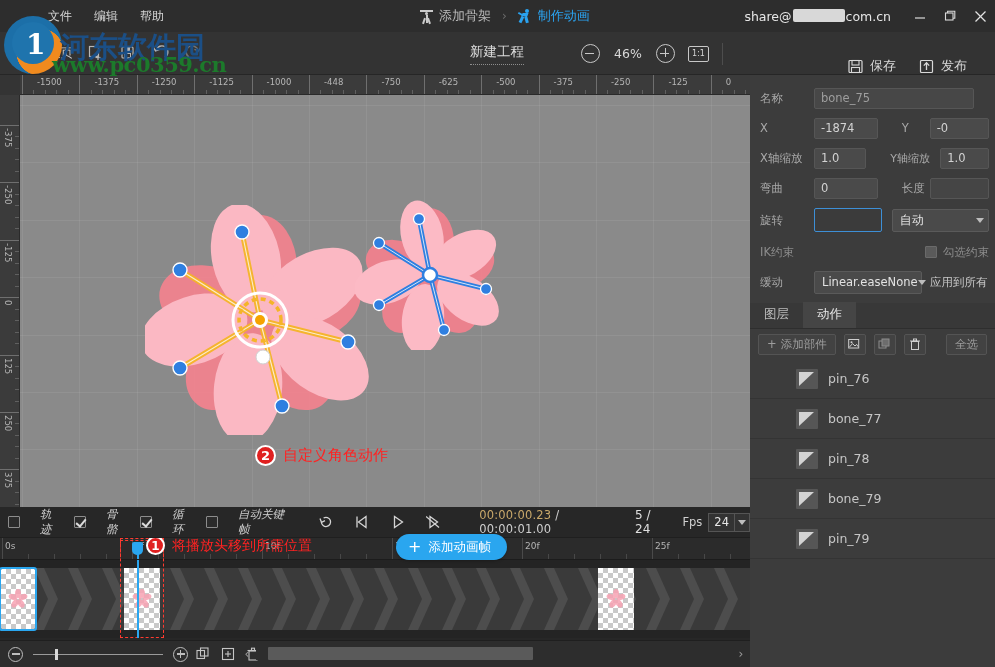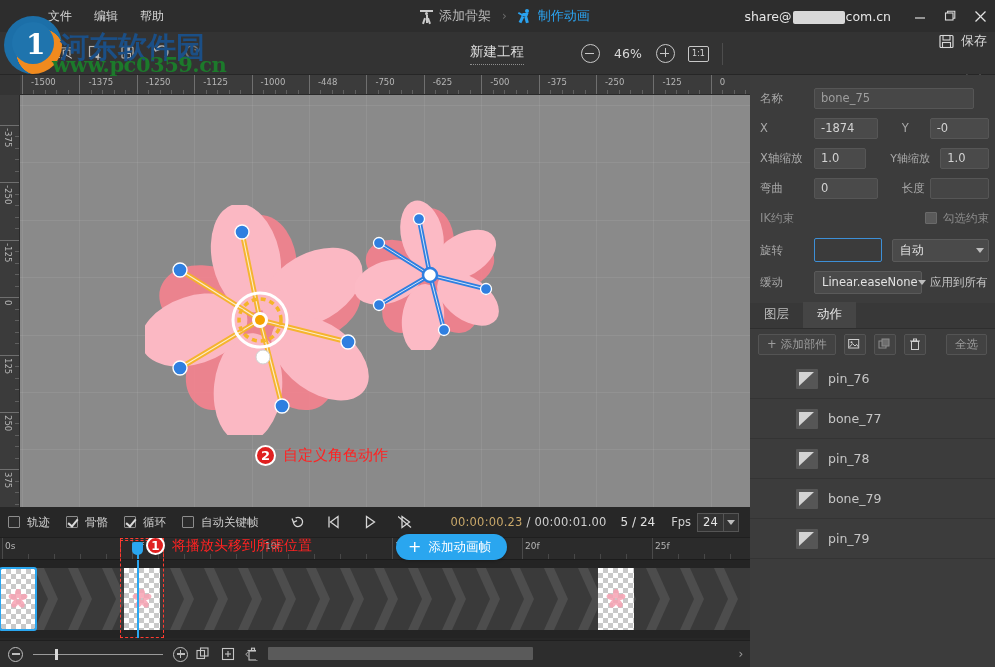--- a/index.html
+++ b/index.html
@@ -30,21 +30,21 @@
   .ic-person .lleg { position:absolute; top:9px; left:3px; width:2px; height:6px; background:#c9c9c9; transform:rotate(20deg); }
   .ic-person .rleg { position:absolute; top:9px; left:8px; width:2px; height:6px; background:#c9c9c9; transform:rotate(-20deg); }
   .ic-run { display:inline-block; width:14px; height:14px; position:relative; }
   .ic-run .h { position:absolute; top:0px; left:7px; width:4px; height:4px; border-radius:50%; background:#2aa3f0; }
   .ic-run .b { position:absolute; top:4px; left:4px; width:6px; height:3px; background:#2aa3f0; transform:skewX(-20deg); }
   .ic-run .l1 { position:absolute; top:7px; left:2px; width:3px; height:7px; background:#2aa3f0; transform:rotate(25deg); }
   .ic-run .l2 { position:absolute; top:7px; left:7px; width:3px; height:7px; background:#2aa3f0; transform:rotate(-15deg); }
   .ic-run .a1 { position:absolute; top:4px; left:0px; width:5px; height:2px; background:#2aa3f0; transform:rotate(30deg); }
 
   .tb-right { position:absolute; right: 0; top:0; height:32px; display:flex; align-items:center; gap: 0; }
-  .user-email { color:#e7e7e7; font-size:12.5px; display:flex; align-items:flex-end; margin-right: 14px;}
+  .user-email { color:#e7e7e7; font-size:12.5px; display:flex; align-items:flex-start; margin-right: 14px;}
   .email-mask { display:inline-block; width:52px; height:13px; background:#d8d8d8; border-radius:2px; margin: 0 1px; vertical-align:middle;}
   .wbtn { width:30px; height:32px; display:flex; align-items:center; justify-content:center; color:#d9d9d9; font-size:13px; }
 
   
   .toolbar {
     position: absolute; left:0; top:32px; width:995px; height:43px;
     background:#333333; display:flex; align-items:center;
     border-bottom:1px solid #262626;
   }
   .home-link { display:flex; align-items:center; gap:4px; margin-left:12px; color:#cfcfcf; font-size:12.5px; }
@@ -56,29 +56,29 @@
     position:absolute; left:470px; top:11px;
     color:#dcdcdc; font-size:13.5px; border-bottom:1px dotted #8d8d8d; padding-bottom:3px;
   }
   .zoom-group { position:absolute; right:272px; top:0; height:43px; display:flex; align-items:center; gap:13px; }
   .circ-btn { width:19px; height:19px; border:1.6px solid #c8c8c8; border-radius:50%; position:relative; }
   .circ-btn::before { content:""; position:absolute; left:3.2px; top:7.7px; width:9px; height:1.6px; background:#c8c8c8; }
   .circ-btn.plus::after { content:""; position:absolute; left:7.7px; top:3.2px; width:1.6px; height:9px; background:#c8c8c8; }
   .zoom-pct { color:#d9d9d9; font-size:12.5px; min-width:30px; text-align:center; }
   .btn11 { width:21px; height:16px; border:1.5px solid #c8c8c8; border-radius:2px; color:#d5d5d5; font-size:8px; display:flex; align-items:center; justify-content:center; letter-spacing:0; }
   .vdiv { width:1px; height:22px; background:#4d4d4d; }
-  .right-actions { position:absolute; right:8px; top:0; height:43px; display:flex; align-items:center; gap:22px;flex-direction:column; }
+  .right-actions { position:absolute; right:28px; top:0; height:43px; display:flex; align-items:flex-end; gap:22px; }
   .act { display:flex; align-items:center; gap:6px; color:#d8d8d8; font-size:13px; }
 
   
   .canvas-wrap { position:absolute; left:0; top:75px; width:750px; height:432px; background:#8a8a8a; }
   .ruler-h { position:absolute; left:0; top:0; width:750px; height:20px; background:#3b3b3b; border-bottom:1px solid #2a2a2a; overflow:hidden; }
   .ruler-v { position:absolute; left:0; top:20px; width:20px; height:412px; background:#3b3b3b; border-right:1px solid #2a2a2a; overflow:hidden; }
   .rh-tick { position:absolute; top:0; height:20px; border-left:1px solid #6f6f6f; }
-  .rh-lab { position:absolute; top:2px; font-size:8.5px; color:#b6b6b6; padding-left:9px; white-space:nowrap; }
+  .rh-lab { position:absolute; top:2px; font-size:8.5px; color:#b6b6b6; padding-left:15px; white-space:nowrap; }
   .rh-minor { position:absolute; bottom:0; width:1px; height:4px; background:#606060; }
   .rv-tick { position:absolute; left:0; width:20px; border-top:1px solid #6f6f6f; }
   .rv-lab { position:absolute; left:3px; font-size:8.5px; color:#b6b6b6;
             writing-mode: vertical-rl; text-orientation: mixed; white-space:nowrap; }
   .rv-minor { position:absolute; right:0; height:1px; width:4px; background:#606060; }
   .corner-box { position:absolute; left:0; top:0; width:20px; height:20px; background:#343434; z-index:4; }
 
   .stage { position:absolute; left:20px; top:20px; width:730px; height:412px; background:#8a8a8a; overflow:hidden; }
   .grid-line-v { position:absolute; top:0; bottom:0; width:1px; background:rgba(255,255,255,0.07); }
   .grid-line-h { position:absolute; left:0; right:0; height:1px; background:rgba(255,255,255,0.07); }
@@ -144,21 +144,21 @@
   .lg-name { color:#c9c9c9; font-size:12.5px; }
   .lrow { display:flex; align-items:center; height:40px; padding-left:46px; gap:10px; border-bottom:1px solid #343434; }
   .lrow-thumb { width:22px; height:20px; background:#565656; border-radius:1px; position:relative; overflow:hidden; flex:none;}
   .lrow-thumb::after { content:""; position:absolute; left:3px; top:3px; width:0;height:0;
      border-left:15px solid #d3d3d3; border-bottom:14px solid transparent; }
   .lrow-name { color:#c6c6c6; font-size:12.5px; }
 
   
   .timeline { position:absolute; left:0; top:507px; width:750px; height:160px; background:#272727; }
   .tl-controls { height:31px; display:flex; align-items:center; padding-left:8px; gap:0; border-bottom:1px solid #1f1f1f; }
-  .tl-chk { display:flex; align-items:center; gap:7px; margin-right:16px; color:#cfcfcf; font-size:11.5px; }
+  .tl-chk { display:flex; align-items:center; gap:20px; margin-right:16px; color:#cfcfcf; font-size:11.5px;font-style:italic; }
   .cbox { width:12px; height:12px; border:1px solid #8c8c8c; background:#2b2b2b; border-radius:1px; position:relative; flex:none;}
   .cbox.on::after { content:""; position:absolute; left:3px; top:0px; width:4px; height:8px; border-right:2px solid #dcdcdc; border-bottom:2px solid #dcdcdc; transform:rotate(40deg); }
   .pbtns { display:flex; align-items:center; gap:18px; margin-left:14px; }
   .pb { width:18px; height:18px; display:flex; align-items:center; justify-content:center; }
   .time-read { margin-left:36px; font-size:11.5px; color:#c9a86a; letter-spacing:.2px; }
   .time-read .tot { color:#cfcfcf; }
   .frame-read { margin-left:14px; color:#e0e0e0; font-size:12px; }
   .fps-lab { margin-left:16px; color:#d0d0d0; font-size:11.5px; }
   .fps-box { margin-left:6px; height:19px; display:flex; align-items:center; border:1px solid #555; background:#333; }
   .fps-val { padding:0 5px; color:#e8e8e8; font-size:11.5px; }
@@ -610,34 +610,34 @@
         <span class="plabel" style="width:28px;font-size:11px;white-space:nowrap">Y轴缩放</span>
         <span class="pfield w65" style="margin-left:22px">1.0</span>
       </div>
       <div class="prow">
         <span class="plabel">弯曲</span>
         <span class="pfield w70">0</span>
         <span class="spacer-mid"></span>
         <span class="plabel" style="width:28px">长度</span>
         <span class="pfield w65 readonly"></span>
       </div>
-      <div class="prow">
-        <span class="plabel dim">IK约束</span>
-        <span style="flex:1"></span>
-        <span class="chkbox"></span>
-        <span class="plabel dim" style="width:auto;margin-left:6px">勾选约束</span>
-      </div>
       <div class="prow" style="height:34px">
         <span class="plabel">旋转</span>
         <span class="pfield w70 focus" style="height:24px"></span>
         <span style="width:10px"></span>
         <span class="sel w100">
           <span>自动</span>
           <span class="caret"></span>
         </span>
+      </div>
+      <div class="prow">
+        <span class="plabel dim">IK约束</span>
+        <span style="flex:1"></span>
+        <span class="chkbox"></span>
+        <span class="plabel dim" style="width:auto;margin-left:6px">勾选约束</span>
       </div>
       <div class="prow">
         <span class="plabel">缓动</span>
         <span class="sel w105">
           <span>Linear.easeNone</span>
           <span class="caret"></span>
         </span>
         <span class="applyall">应用到所有</span>
       </div>
     </div>

